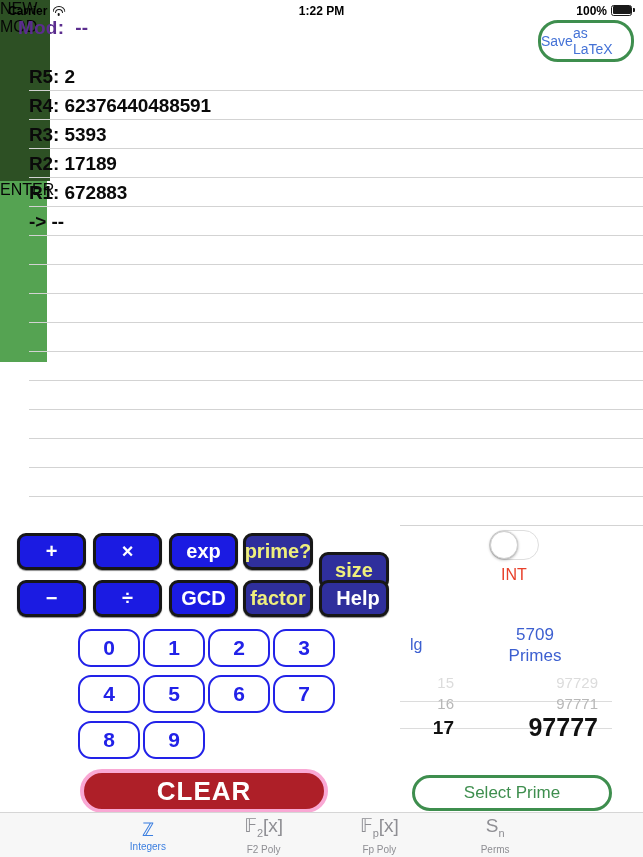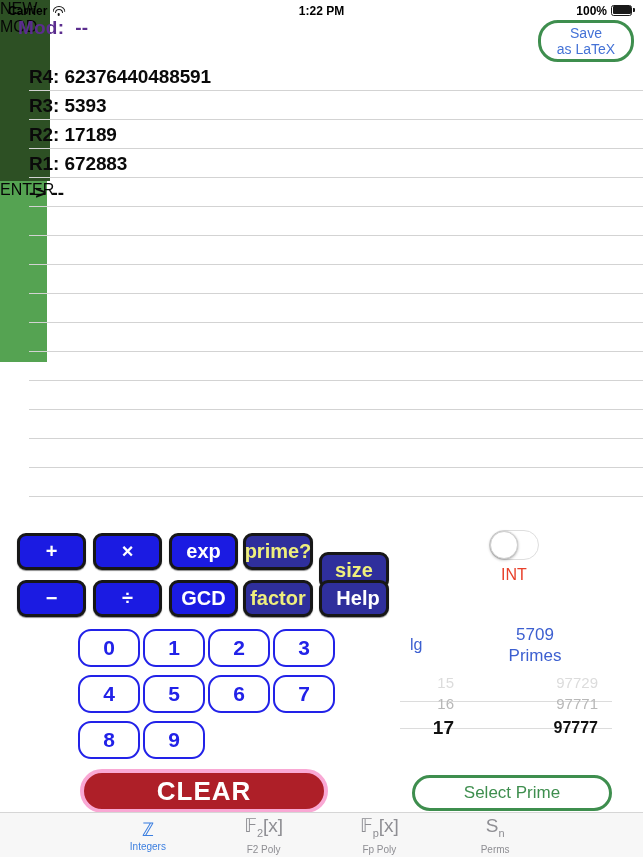--- a/index.html
+++ b/index.html
@@ -65,21 +65,21 @@
     position: absolute; left: 18px; top: 17px;
     font-size: 19px; font-weight: bold; color: #5B2D8E;
     letter-spacing: 0.2px;
     display: flex; align-items: baseline; gap: 11px;
   }
   #save-latex-button {
     position: absolute; right: 9px; top: 20px;
     width: 96px; height: 42px;
     border: 3px solid #3E8E4E; border-radius: 20px;
     background: #ffffff;
-    display: flex; flex-direction: column; align-items: center; justify-content: center;
+    display: flex; flex-direction: row; align-items: center; justify-content: center;
     color: #4472D6; font-size: 14px; line-height: 16px; font-weight: normal;
     box-sizing: border-box;
     cursor: pointer;
   }
 
   
   #register-table {
     position: absolute; left: 0; top: 62px;
     width: 643px;
   }
@@ -191,21 +191,21 @@
     height: 21px;
     display: flex; align-items: center;
     font-size: 15px;
   }
   .pick-row .pk-idx  { position: absolute; left: 10px;  width: 44px; text-align: right; }
   .pick-row .pk-val  { position: absolute; left: 78px;  width: 120px; text-align: right; }
   .pick-row.faint-2  { color: #dcdcdc; }
   .pick-row.faint-1  { color: #b8b8b8; }
   .pick-row.selected { color: #111111; font-size: 20px; font-weight: bold; height: 27px; }
   .pick-row.selected .pk-idx { font-size: 19px; }
-  .pick-row.selected .pk-val { font-size: 16px; }
+  .pick-row.selected .pk-val { font-size: 25px; }
   #pick-line-top, #pick-line-bottom {
     position: absolute; left: 0; width: 212px; height: 1px; background: #dcdcdc;
   }
   #pick-line-top    { top: 29px; }
   #pick-line-bottom { top: 56px; }
 
   #select-prime-button {
     position: absolute; left: 412px; top: 775px;
     width: 200px; height: 36px;
     border: 3px solid #3E8E4E; border-radius: 18px;
@@ -268,20 +268,23 @@
   <span>--</span>
 </div>
 
 <div id="save-latex-button">
   <span>Save</span>
   <span>as LaTeX</span>
 </div>
 
 <div id="register-table">
     <div class="reg-row">
+      <span>R5: 2</span>
+    </div>
+    <div class="reg-row">
       <span>R4: 62376440488591</span>
     </div>
     <div class="reg-row">
       <span>R3: 5393</span>
     </div>
     <div class="reg-row">
       <span>R2: 17189</span>
     </div>
     <div class="reg-row">
       <span>R1: 672883</span>

